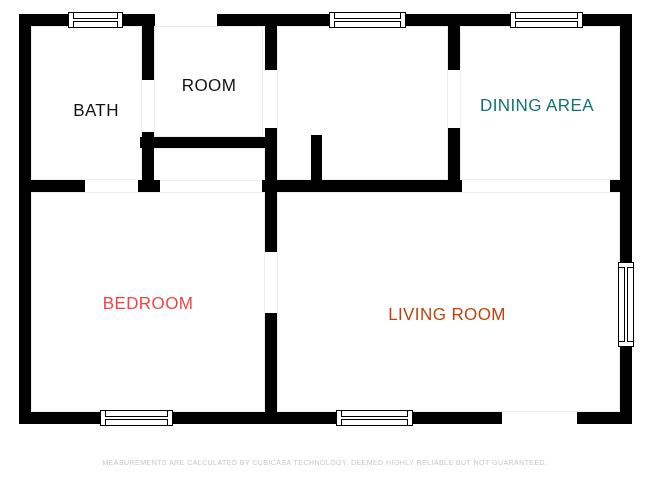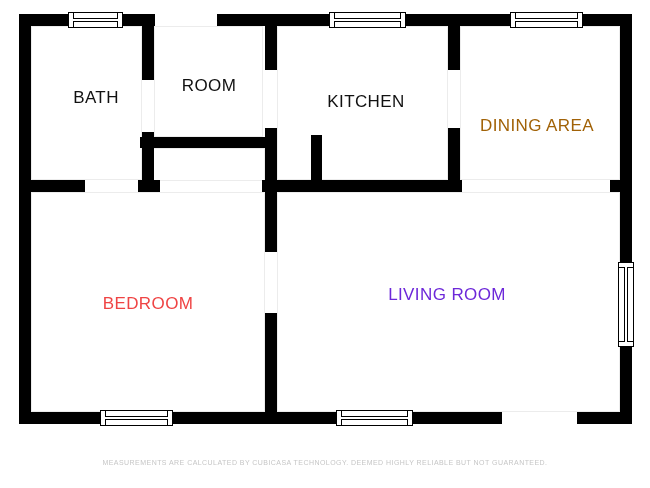--- a/index.html
+++ b/index.html
@@ -85,32 +85,31 @@
     letter-spacing: 0.45px;
     color: var(--disc, #c6c6c6);
   }
 </style>
 </head>
 <body>
 
 <div id="canvas">
   <div id="plan">
       <div class="room" style="left: 31px; top: 26px; width: 111px; height: 154px;"></div>
-      <div class="room-label" style="left: 96px; top: 98px; color: rgb(17, 17, 17);">BATH</div>
+      <div class="room-label" style="left: 96px; top: 111px; color: rgb(17, 17, 17);">BATH</div>
       <div class="room" style="left: 154px; top: 26px; width: 109px; height: 111px;"></div>
       <div class="room-label" style="left: 209px; top: 86px; color: rgb(17, 17, 17);">ROOM</div>
       <div class="room" style="left: 277px; top: 26px; width: 171px; height: 154px;"></div>
-      <div class="room-label" style="left: 366px; top: 102px; color: rgb(17, 17, 17);">KITCHEN</div>
       <div class="room" style="left: 460px; top: 26px; width: 160px; height: 154px;"></div>
-      <div class="room-label" style="left: 537px; top: 106px; color: #a16207; margin-top: 20px;">DINING AREA</div>
+      <div class="room-label" style="left: 537px; top: 106px; color: #0f766e;">DINING AREA</div>
       <div class="room" style="left: 152px; top: 148px; width: 113px; height: 33px;"></div>
       <div class="room" style="left: 31px; top: 192px; width: 234px; height: 220px;"></div>
       <div class="room-label" style="left: 148px; top: 304px; color: #ef4444;">BEDROOM</div>
       <div class="room" style="left: 277px; top: 192px; width: 343px; height: 220px;"></div>
-      <div class="room-label" style="left: 447px; top: 295px; color: #6d28d9;">LIVING ROOM</div>
+      <div class="room-label" style="left: 447px; top: 315px; color: #c2410c;">LIVING ROOM</div>
       <div class="wall" style="left: 19px; top: 14px; width: 136px; height: 12px;"></div>
       <div class="wall" style="left: 217px; top: 14px; width: 415px; height: 12px;"></div>
       <div class="wall" style="left: 19px; top: 412px; width: 483px; height: 12px;"></div>
       <div class="wall" style="left: 577px; top: 412px; width: 55px; height: 12px;"></div>
       <div class="wall" style="left: 19px; top: 14px; width: 12px; height: 410px;"></div>
       <div class="wall" style="left: 620px; top: 14px; width: 12px; height: 410px;"></div>
       <div class="wall" style="left: 142px; top: 14px; width: 12px; height: 66px;"></div>
       <div class="wall" style="left: 142px; top: 132px; width: 12px; height: 60px;"></div>
       <div class="wall" style="left: 19px; top: 180px; width: 66px; height: 12px;"></div>
       <div class="wall" style="left: 138px; top: 180px; width: 22px; height: 12px;"></div>

